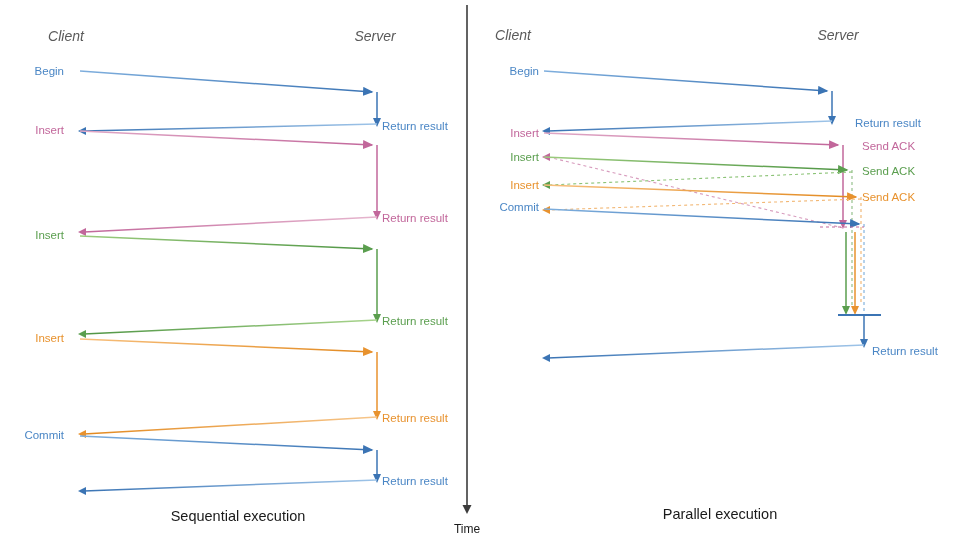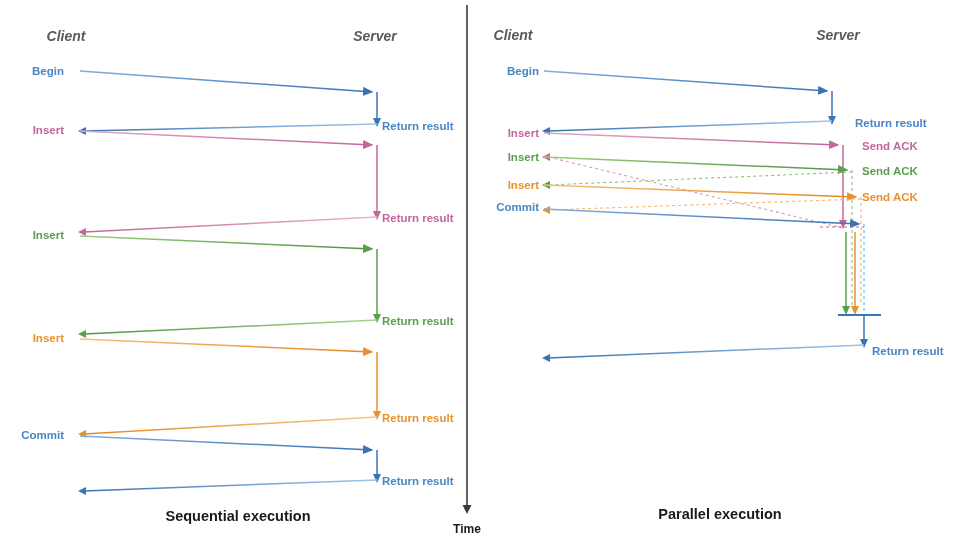--- a/index.html
+++ b/index.html
@@ -11,21 +11,20 @@
     width: 960px;
     height: 540px;
     font-family: "Liberation Sans", sans-serif;
     overflow: hidden;
     position: relative;
   }
   #stage {
     position: relative;
     width: 960px;
     height: 540px;
-    font-weight: bold;
   }
   svg.diagram {
     position: absolute;
     left: 0;
     top: 0;
     width: 960px;
     height: 540px;
   }
   text {
     font-family: "Liberation Sans", sans-serif;

